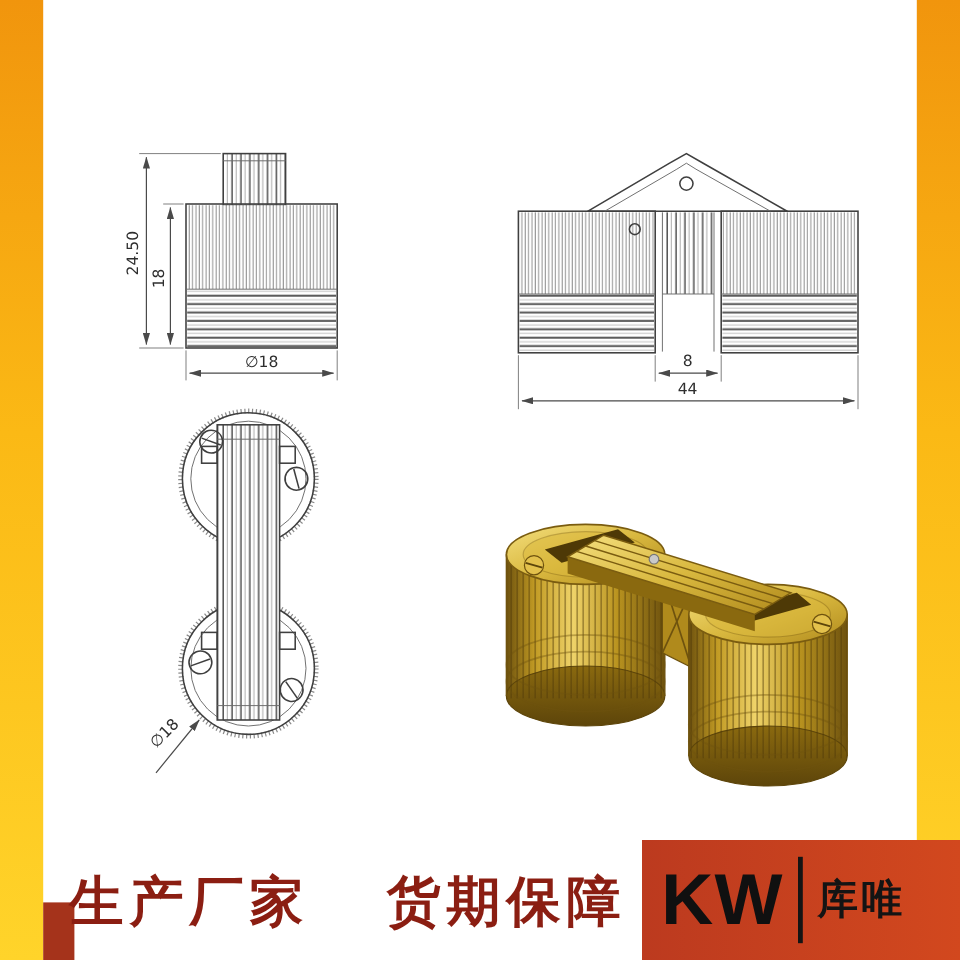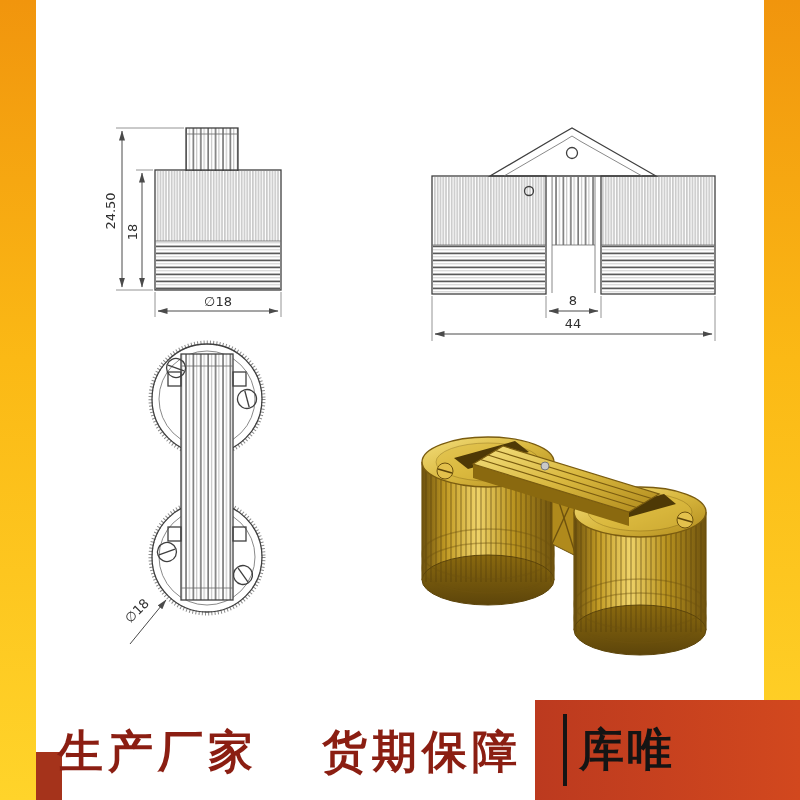--- a/index.html
+++ b/index.html
@@ -19,21 +19,21 @@
   
   .footer{position:absolute;left:0;bottom:0;width:800px;height:100px;z-index:3;background:transparent}
   .accent{position:absolute;left:36px;bottom:0;width:26px;height:48px;background:#A5331B}
   .slogan{position:absolute;left:58px;top:22px;display:flex;gap:64px;
           font-size:45px;font-weight:700;color:#8B1E12;letter-spacing:5px;white-space:nowrap}
   .logo{position:absolute;right:0;top:0;width:265px;height:100px;
         background:linear-gradient(90deg,#BC3A1F 0%,#D2481E 100%);
         display:flex;align-items:center;padding-left:16px}
   .logo .kw{font-size:60px;font-weight:800;color:#101010;letter-spacing:1px;line-height:1}
   .logo .vdiv{width:4px;height:72px;background:#141414;margin:0 12px 0 12px;flex:0 0 auto}
-  .logo .cn{display:flex;flex-direction:column;font-size:45px;font-weight:700;
+  .logo .cn{display:flex;flex-direction:column;font-size:34px;font-weight:700;
             color:#141414;line-height:1.12;letter-spacing:3px}
 </style>
 </head>
 <body>
 
 <div class="band left"></div>
 <div class="band right"></div>
 
 <svg id="drawings" width="800" height="700" viewBox="0 0 800 700">
   <defs>
@@ -227,18 +227,19 @@
   </g>
 </svg>
 
 <div class="footer">
   <div class="accent"></div>
   <div class="slogan">
     <span>生产厂家</span>
     <span>货期保障</span>
   </div>
   <div class="logo">
+    <span class="kw">KW</span>
     <div class="vdiv"></div>
     <div class="cn">
       <span>库唯</span>
     </div>
   </div>
 </div>
 
 </body></html>

